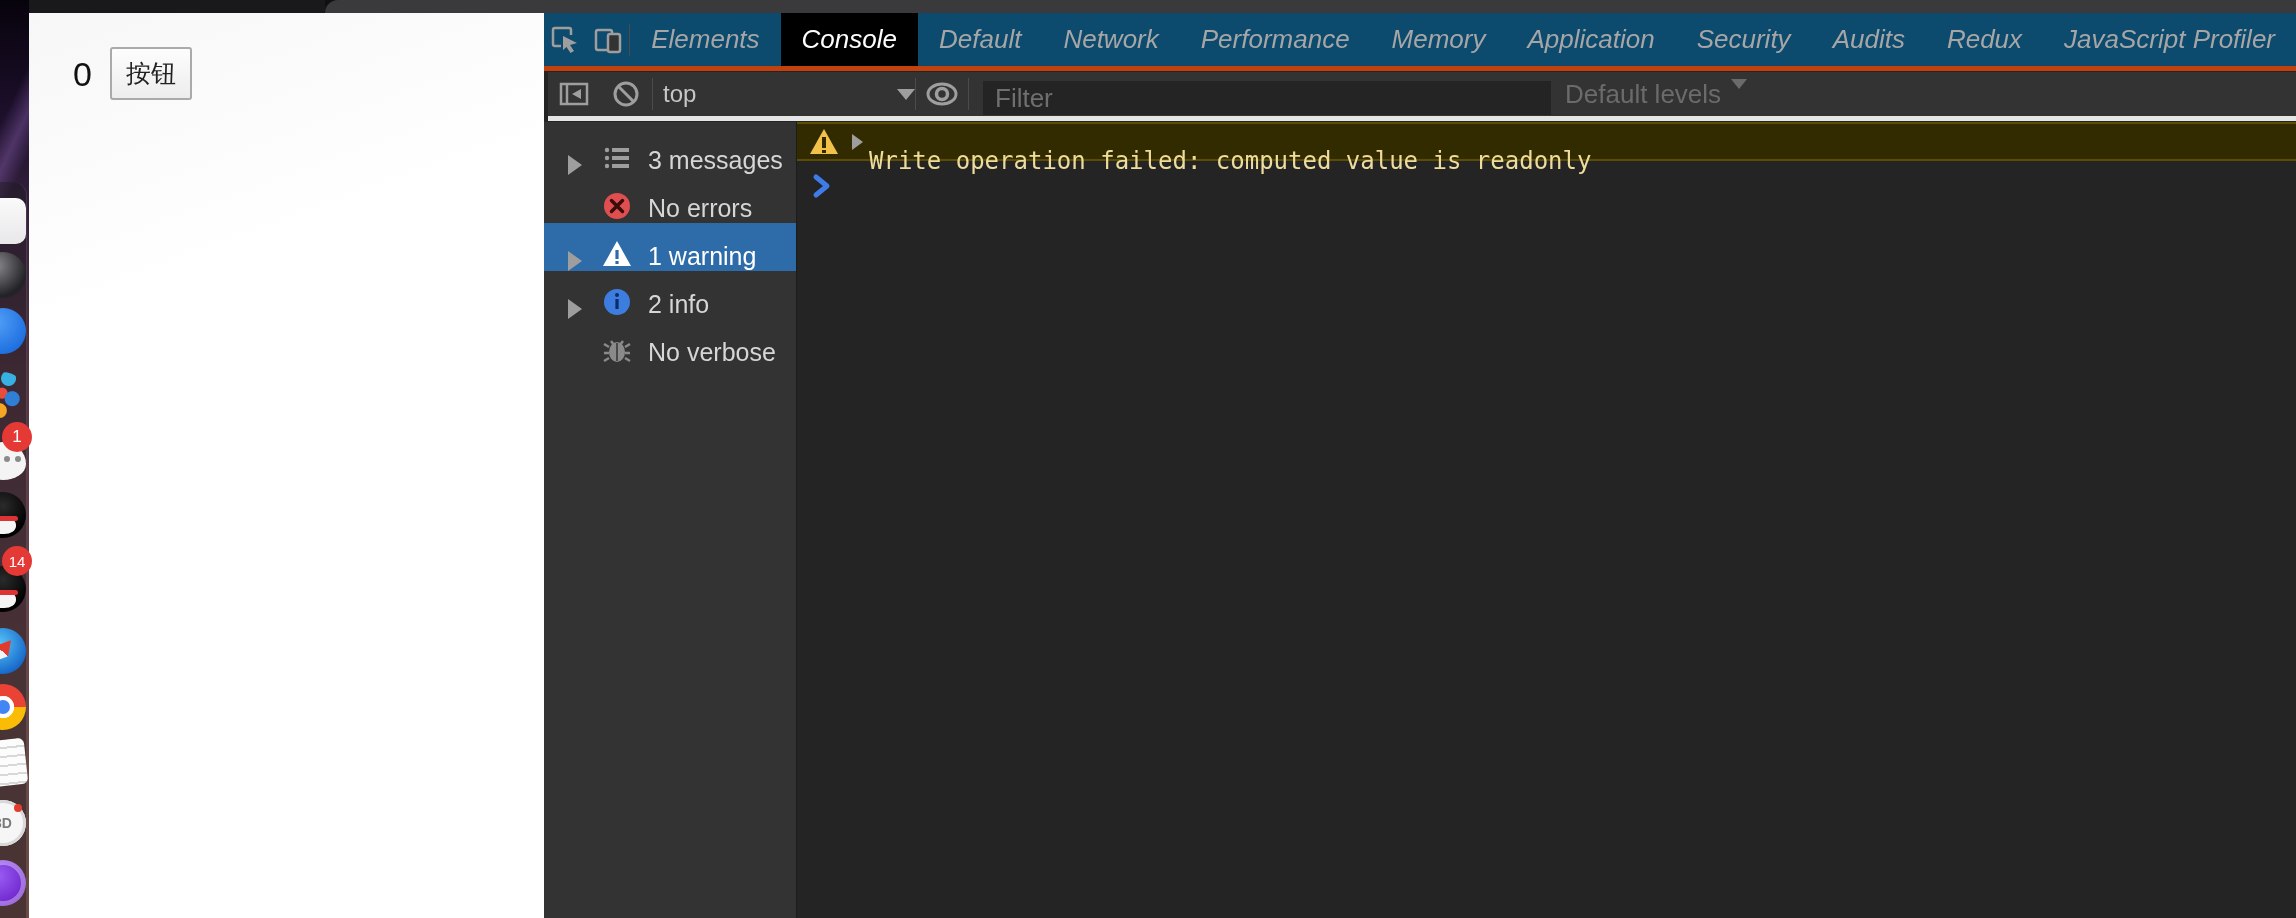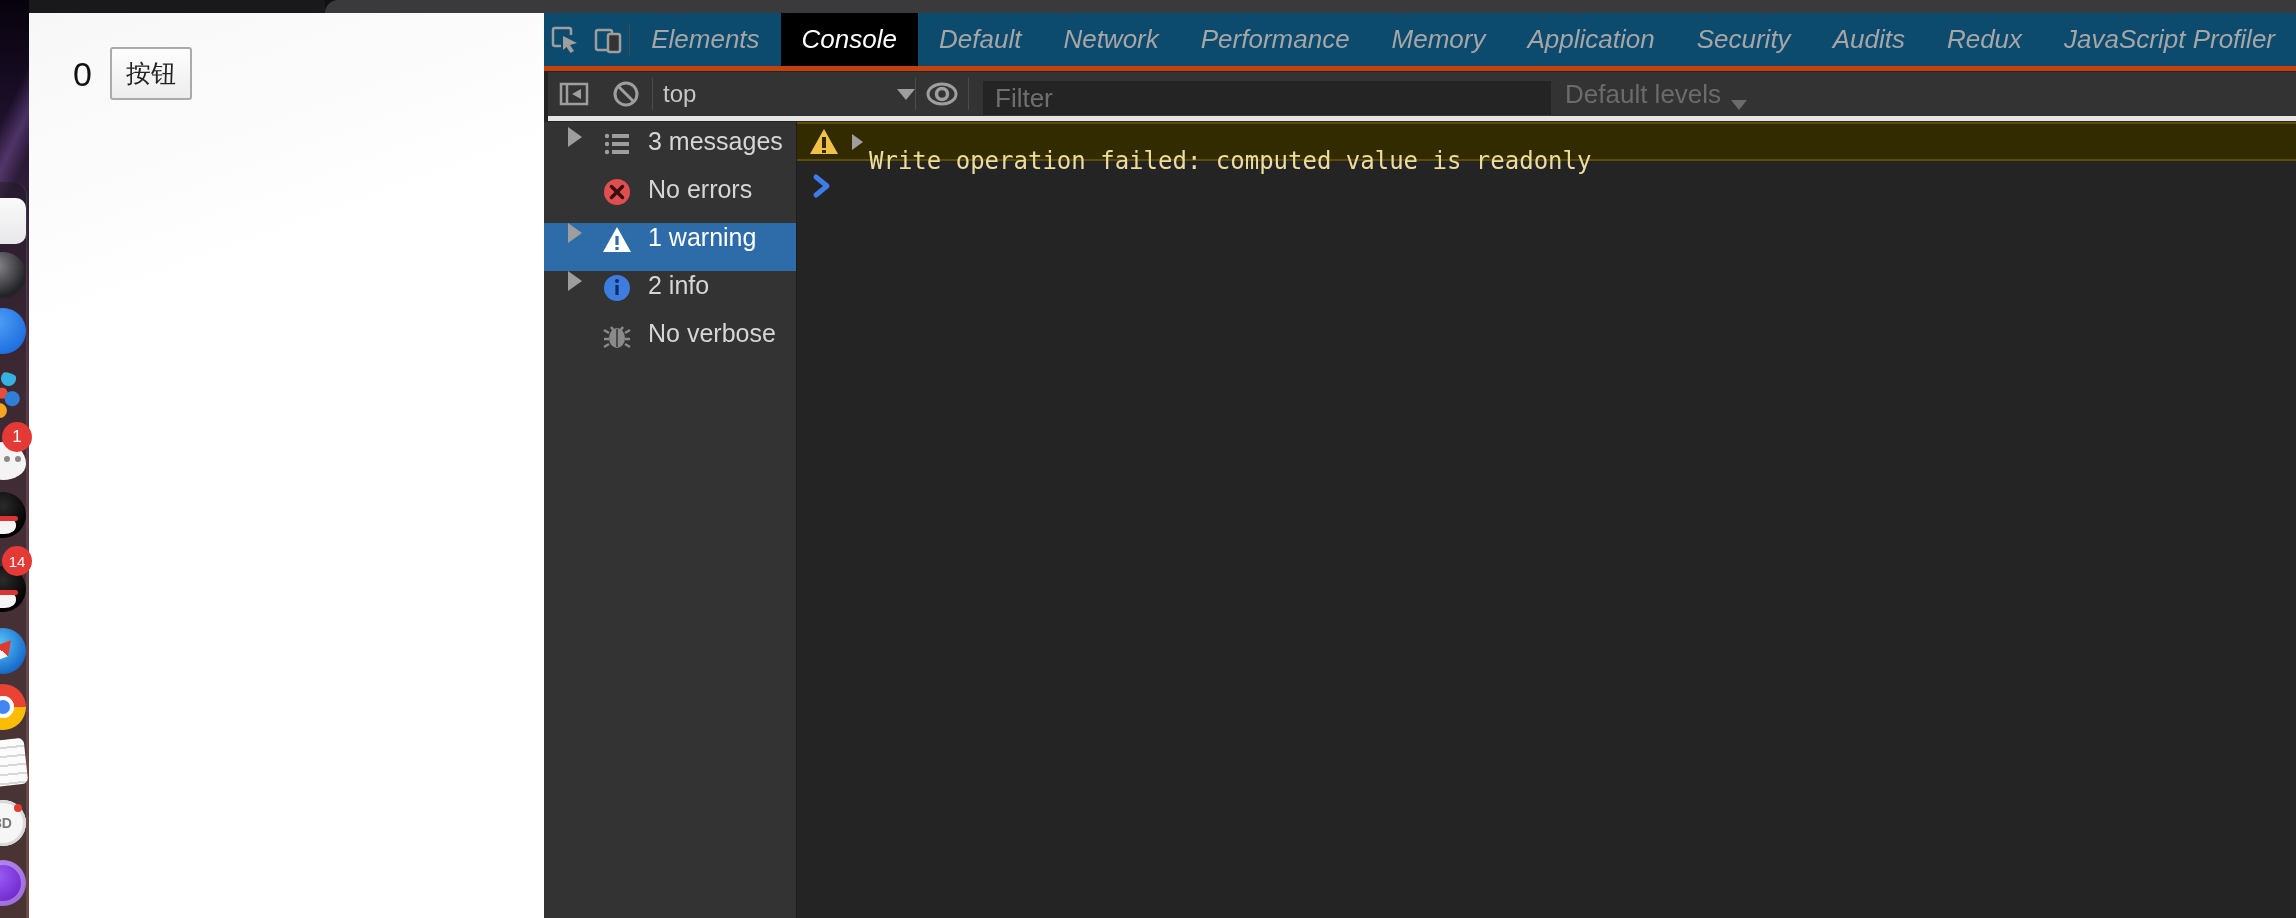--- a/index.html
+++ b/index.html
@@ -66,26 +66,26 @@
   .tab { display:flex; align-items:center; padding:0 21px; font-size:26px; color:#a6a6a6; }
   .tab.selected { background:#000; color:#fff;text-align:center; }
 
   .toolbar { position:absolute; left:4px; top:59px; width:100%; height:49px; background:#333; display:flex; align-items:center; border-bottom:5px solid #e5e5e5; }
   .toolbar .ico-btn { width:52px; height:100%; display:flex; align-items:center; justify-content:center; }
   .ctx-select { width:252px; margin-left:10px; display:flex; align-items:center; justify-content:space-between; font-size:24px; color:#c7c7c7; }
   .tri-down { width:0; height:0; border-left:9px solid transparent; border-right:9px solid transparent; border-top:11px solid #9e9e9e; }
   .filter-input { width:568px; height:34px; margin-left:14px; background:#242424; border:none; outline:none; color:#cfcfcf;
     font-size:26px; font-family:"Liberation Sans",sans-serif; padding:0 12px;margin-top:8px; }
   .filter-input::placeholder { color:#6f6f6f; }
-  .levels { display:flex; align-items:flex-end; gap:10px; margin-left:14px; font-size:26px; color:#6b6b6b; }
+  .levels { display:flex; align-items:flex-start; gap:10px; margin-left:14px; font-size:26px; color:#6b6b6b; }
   .levels .tri-down { border-top-color:#6b6b6b; border-left-width:8px; border-right-width:8px; border-top-width:10px; }
 
   .dt-body { position:absolute; left:0; top:109px; width:100%; height:796px; display:flex; }
   .console-sidebar { width:253px; background:#333; border-right:1px solid #1c1c1c; padding-top:5px; }
-  .sb-row { height:48px; display:flex; align-items:flex-start; position:relative; color:#d6d6d6; font-size:25px; }
+  .sb-row { height:48px; display:flex; align-items:flex-end; position:relative; color:#d6d6d6; font-size:25px; }
   .sb-row.selected { background:#2d6ca8; color:#fff; }
   .sb-arrow { position:absolute; left:24px; width:0; height:0; border-top:10px solid transparent; border-bottom:10px solid transparent; border-left:14px solid #9e9e9e; }
   .sb-ico { position:absolute; left:56px; width:34px; height:34px; display:flex; align-items:center; justify-content:center; }
   .sb-label { margin-left:104px; white-space:nowrap; overflow:hidden; }
 
   .console-main { flex:1; background:#242424; overflow:hidden; }
   .warn-row { height:39px; background:#332b00; border-top:2px solid #5c4d00; border-bottom:2px solid #5c4d00;
     display:flex; align-items:center; }
   .warn-tri { margin-left:13px; width:0; height:0; border-left:14px solid transparent; border-right:14px solid transparent;
     border-bottom:25px solid #f2c14a; position:relative; }

